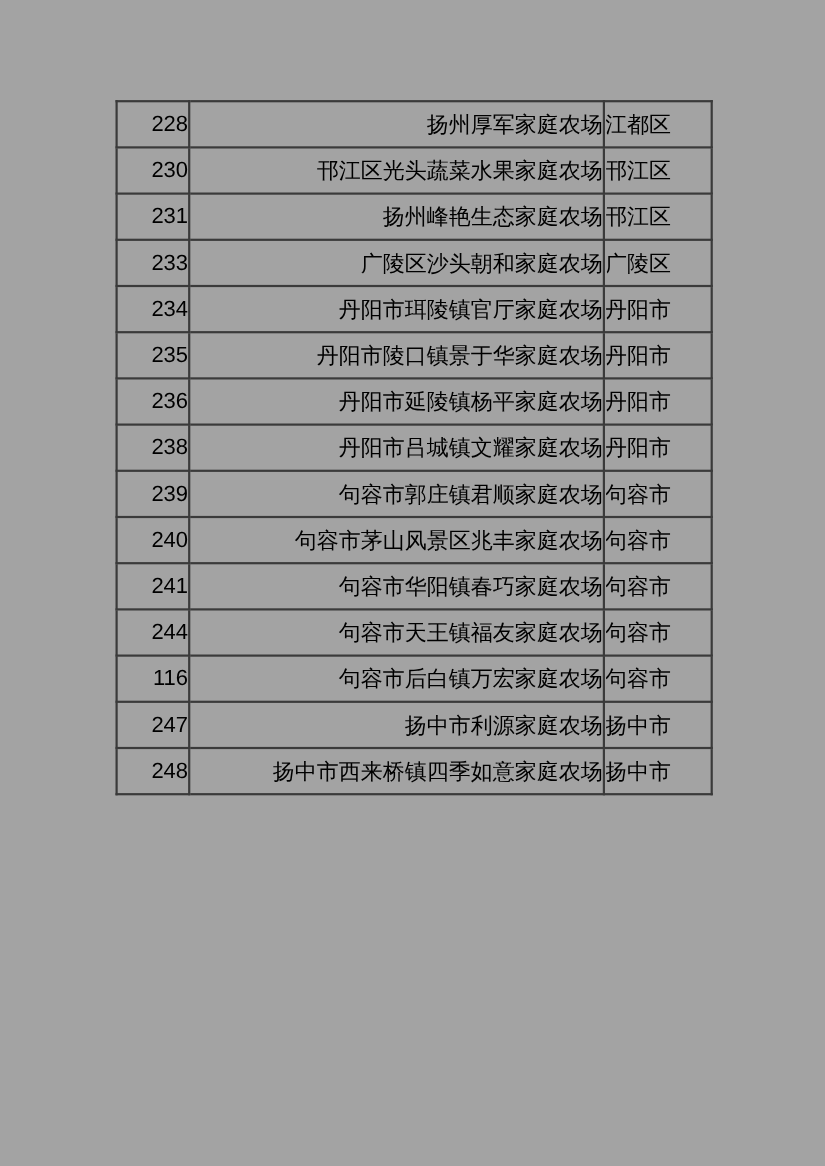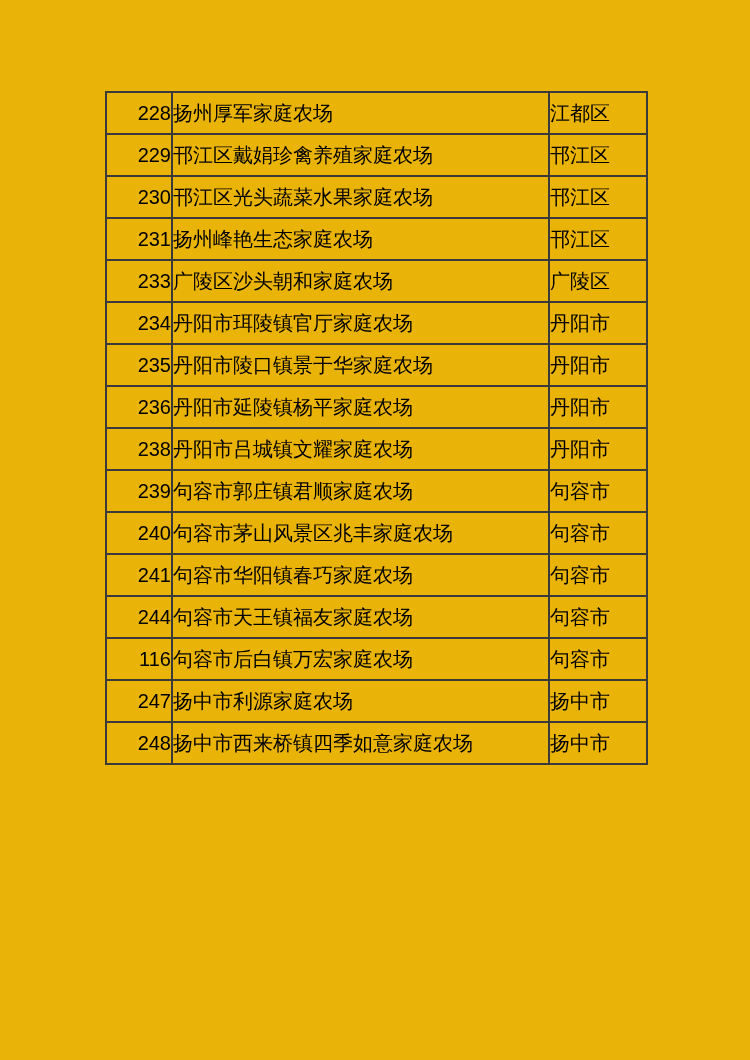--- a/index.html
+++ b/index.html
@@ -11,21 +11,21 @@
     width: 750px;
     height: 1060px;
     position: relative;
     font-family: "Liberation Serif", serif;
   }
   .page {
     position: absolute;
     left: 0; top: 0;
     width: 750px;
     height: 1060px;
-    background: #eab308;
+    background: #a3a3a3;
   }
   table.farm-table {
     position: absolute;
     left: 105px;
     top: 91px;
     border-collapse: collapse;
     table-layout: fixed;
     width: 541px;
   }
   table.farm-table td {
@@ -39,45 +39,42 @@
     overflow: hidden;
   }
   td.col-no {
     text-align: right;
     padding-right: 6px;
     font-family: "Liberation Sans", sans-serif;
     font-size: 19px;
   }
   td.col-name {
     padding-left: 10px;
+    text-align: right;
   }
   td.col-district {
     padding-left: 10px;
+    border-radius: 17px;
   }
 </style>
 </head>
 <body>
 
 <div class="page">
   <table class="farm-table">
     <colgroup>
       <col style="width:66px">
       <col style="width:377px">
       <col style="width:98px">
     </colgroup>
     <tbody>
         <tr>
           <td class="col-no">228</td>
           <td class="col-name">扬州厚军家庭农场</td>
           <td class="col-district">江都区</td>
-        </tr>
-        <tr>
-          <td class="col-no">229</td>
-          <td class="col-name">邗江区戴娟珍禽养殖家庭农场</td>
-          <td class="col-district">邗江区</td>
         </tr>
         <tr>
           <td class="col-no">230</td>
           <td class="col-name">邗江区光头蔬菜水果家庭农场</td>
           <td class="col-district">邗江区</td>
         </tr>
         <tr>
           <td class="col-no">231</td>
           <td class="col-name">扬州峰艳生态家庭农场</td>
           <td class="col-district">邗江区</td>

